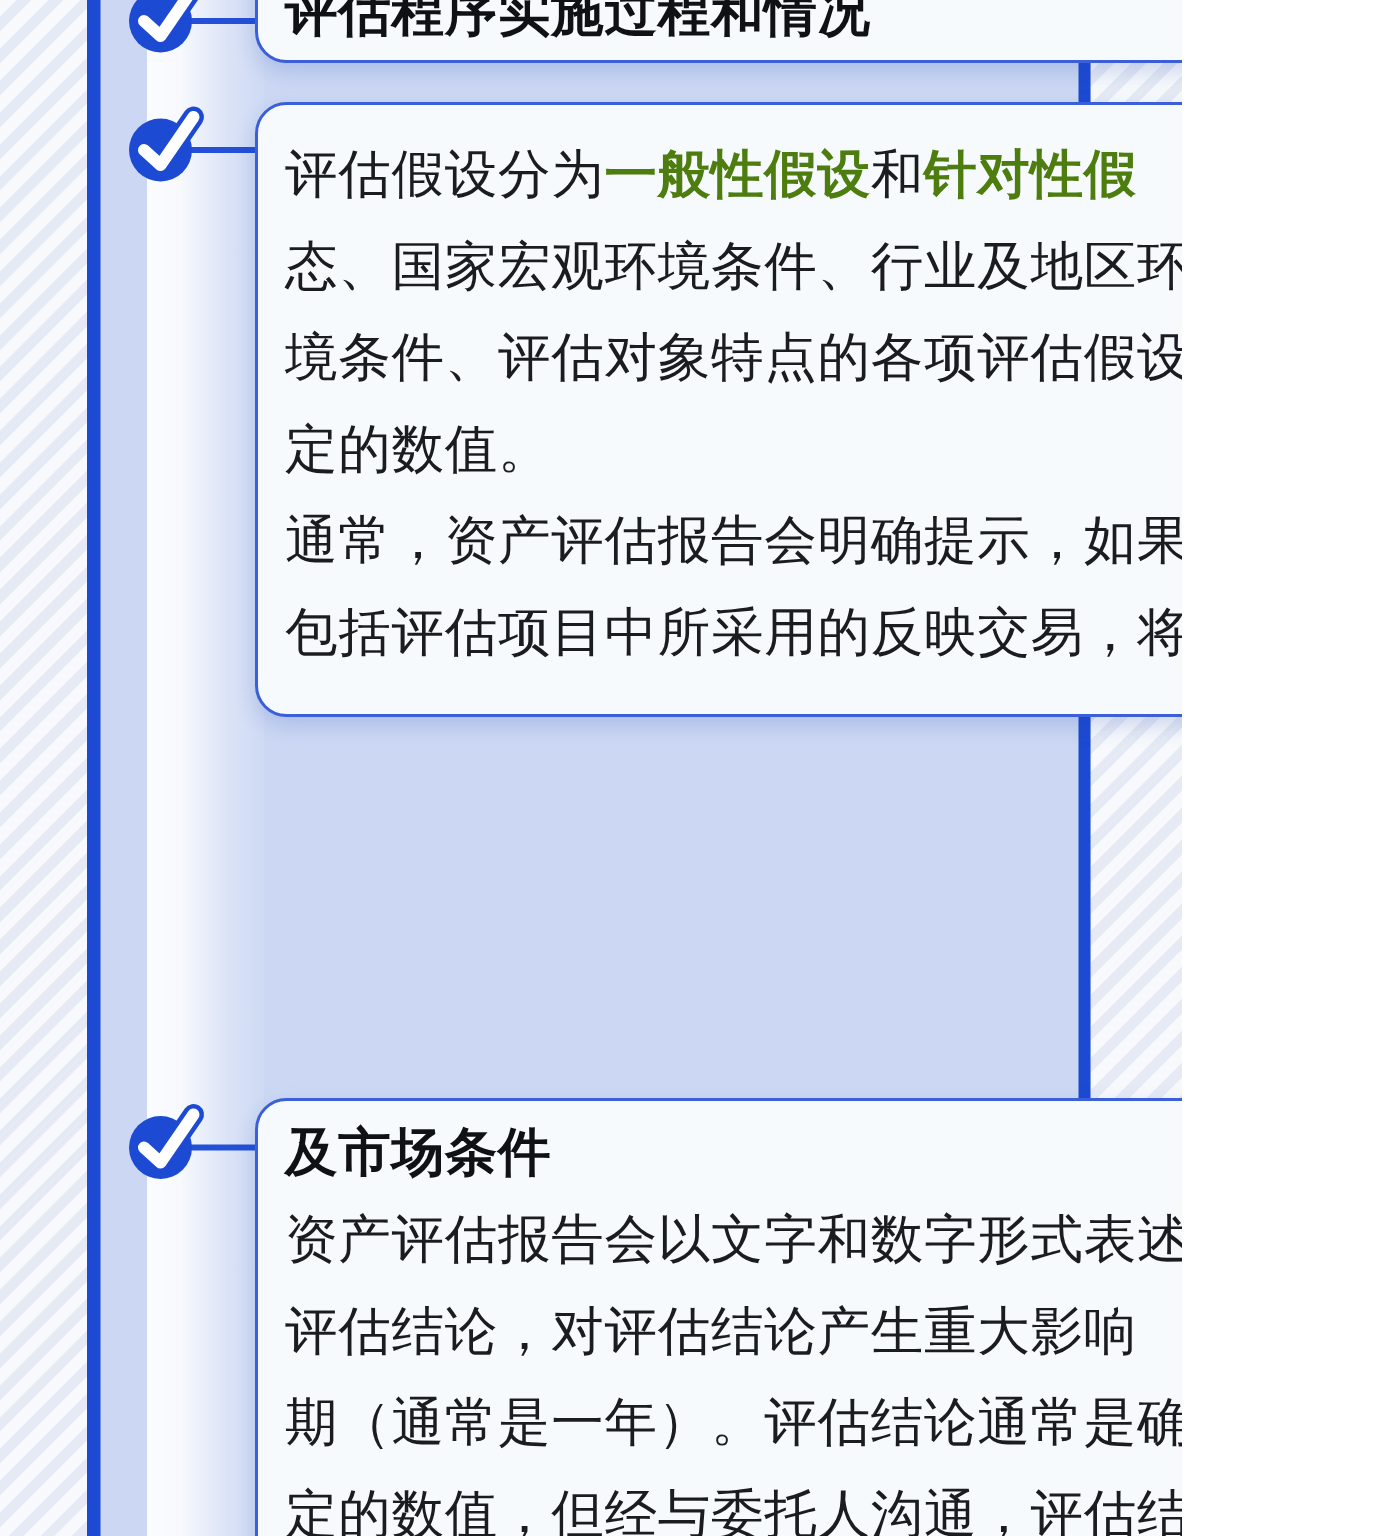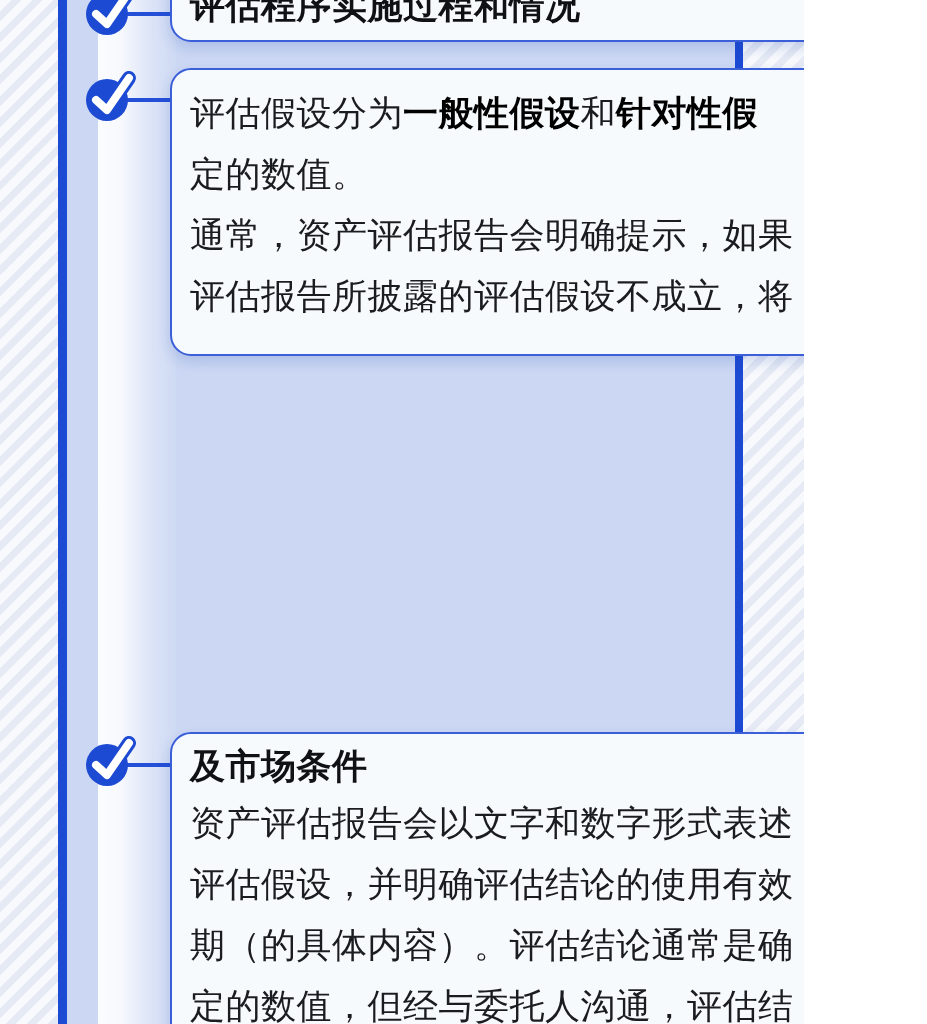--- a/index.html
+++ b/index.html
@@ -1,25 +1,24 @@
 <!DOCTYPE html>
 <html><head>
 <meta charset="utf-8">
 <style>
   html,body{margin:0;padding:0;}
   .stage{
     position:relative;
     width:788px;height:1024px;
     overflow:hidden;
-    font-family:Liberation Mono, monospace;
+    font-family:Liberation Serif, serif;
     background:
       repeating-linear-gradient(135deg,
         #f7f9fc 0px, #f7f9fc 8px,
         #e5eaf4 8px, #e5eaf4 15px);
-    padding-left: 16px;
   }
   
   .panel{
     position:absolute; top:-10px; bottom:-10px;
     left:58px; right:61px;
     background:#ccd8f3;
     border-left:9px solid #1d4ad2;
     border-right:8px solid #1d4ad2;
     z-index:1;
   }
@@ -53,21 +52,21 @@
   .card-3{ top:732px; height:340px; padding:12px 24px 24px 18px;}
   .card-title{
     font-size:35px; line-height:46px; font-weight:700;
     color:#0f1115; letter-spacing:0.5px; white-space:nowrap;
   }
   .card-body{ margin-top:4px; }
   .card-body .line{
     font-size:35px; line-height:61px; font-weight:500;
     letter-spacing:0.5px; white-space:nowrap; color:#1a1c21;
   }
-  .card-body .line .hl{ color:#000000; font-weight:700; }
+  .card-body .line .hl{ color:#4d7c0f; font-weight:700; }
   .check-badge{
     position:absolute; left:83px; width:66px; height:62px; z-index:5;
   }
   .check-badge svg{ display:block; }
 </style>
 </head>
 <body>
 
 <div class="stage">
 
@@ -78,32 +77,34 @@
   <div class="connector" style="top:98px"></div>
   <div class="connector" style="top:763px"></div>
 
   <div class="card card-1">
     <div class="card-title">评估程序实施过程和情况</div>
   </div>
 
   <div class="card card-2">
     <div class="card-body">
         <div class="line"><span>评估假设分为</span><span class="hl">一般性假设</span><span>和</span><span class="hl">针对性假</span></div>
+        <div class="line"><span>态、国家宏观环境条件、行业及地区环</span></div>
+        <div class="line"><span>境条件、评估对象特点的各项评估假设</span></div>
         <div class="line"><span>定的数值。</span></div>
         <div class="line"><span>通常，资产评估报告会明确提示，如果</span></div>
-        <div class="line"><span>评估报告所披露的评估假设不成立，将</span></div>
+        <div class="line"><span>包括评估项目中所采用的反映交易，将</span></div>
       </div>
   </div>
 
   <div class="card card-3">
     <div class="card-title">及市场条件</div>
     <div class="card-body">
         <div class="line"><span>资产评估报告会以文字和数字形式表述</span></div>
-        <div class="line"><span>评估假设，并明确评估结论的使用有效</span></div>
-        <div class="line"><span>期（的具体内容）。评估结论通常是确</span></div>
+        <div class="line"><span>评估结论，对评估结论产生重大影响</span></div>
+        <div class="line"><span>期（通常是一年）。评估结论通常是确</span></div>
         <div class="line"><span>定的数值，但经与委托人沟通，评估结</span></div>
       </div>
   </div>
 
   <div class="check-badge" style="top:-20px">
     <svg width="66" height="62" viewBox="0 0 66 62">
       <circle cx="24" cy="34" r="21" fill="#1d4ad2"></circle>
       <path d="M13 34 L24 44 L46 12" fill="none" stroke="#1d4ad2" stroke-width="14" stroke-linecap="round" stroke-linejoin="round"></path>
       <path d="M13 34 L24 44 L46 12" fill="none" stroke="#ffffff" stroke-width="8" stroke-linecap="round" stroke-linejoin="round"></path>
     </svg>

